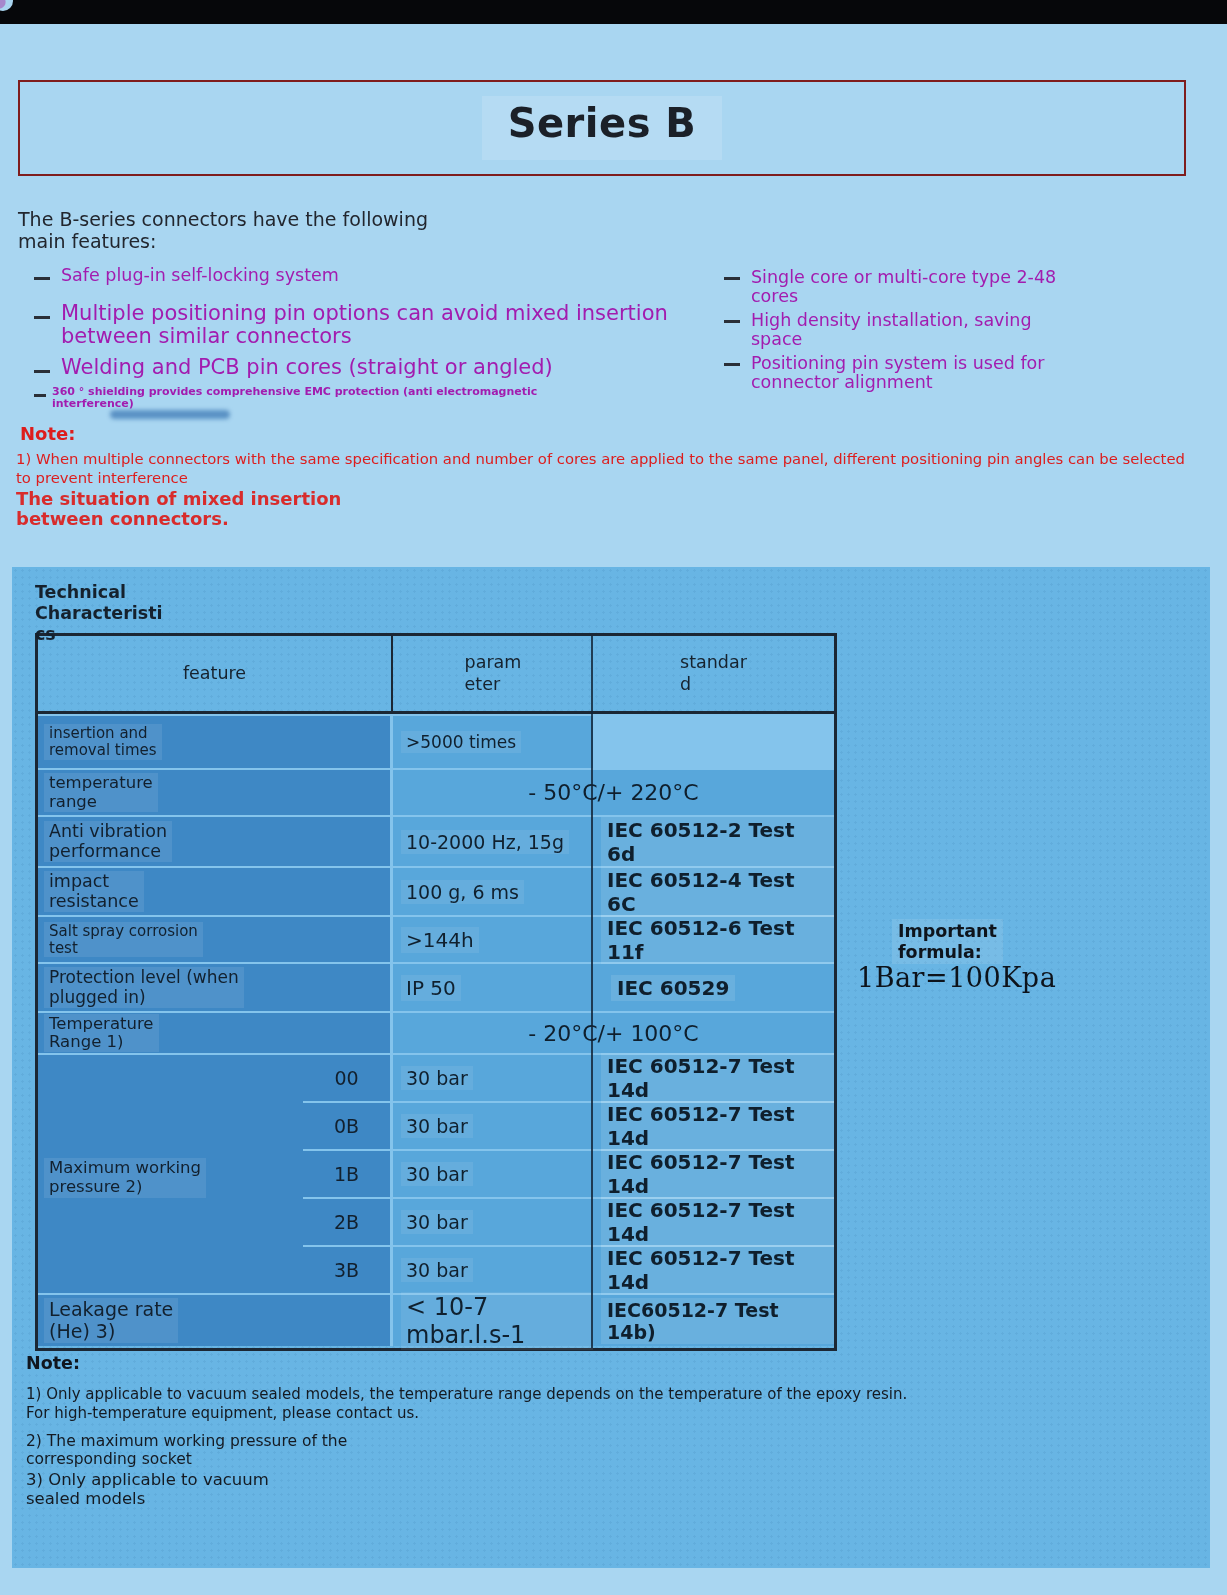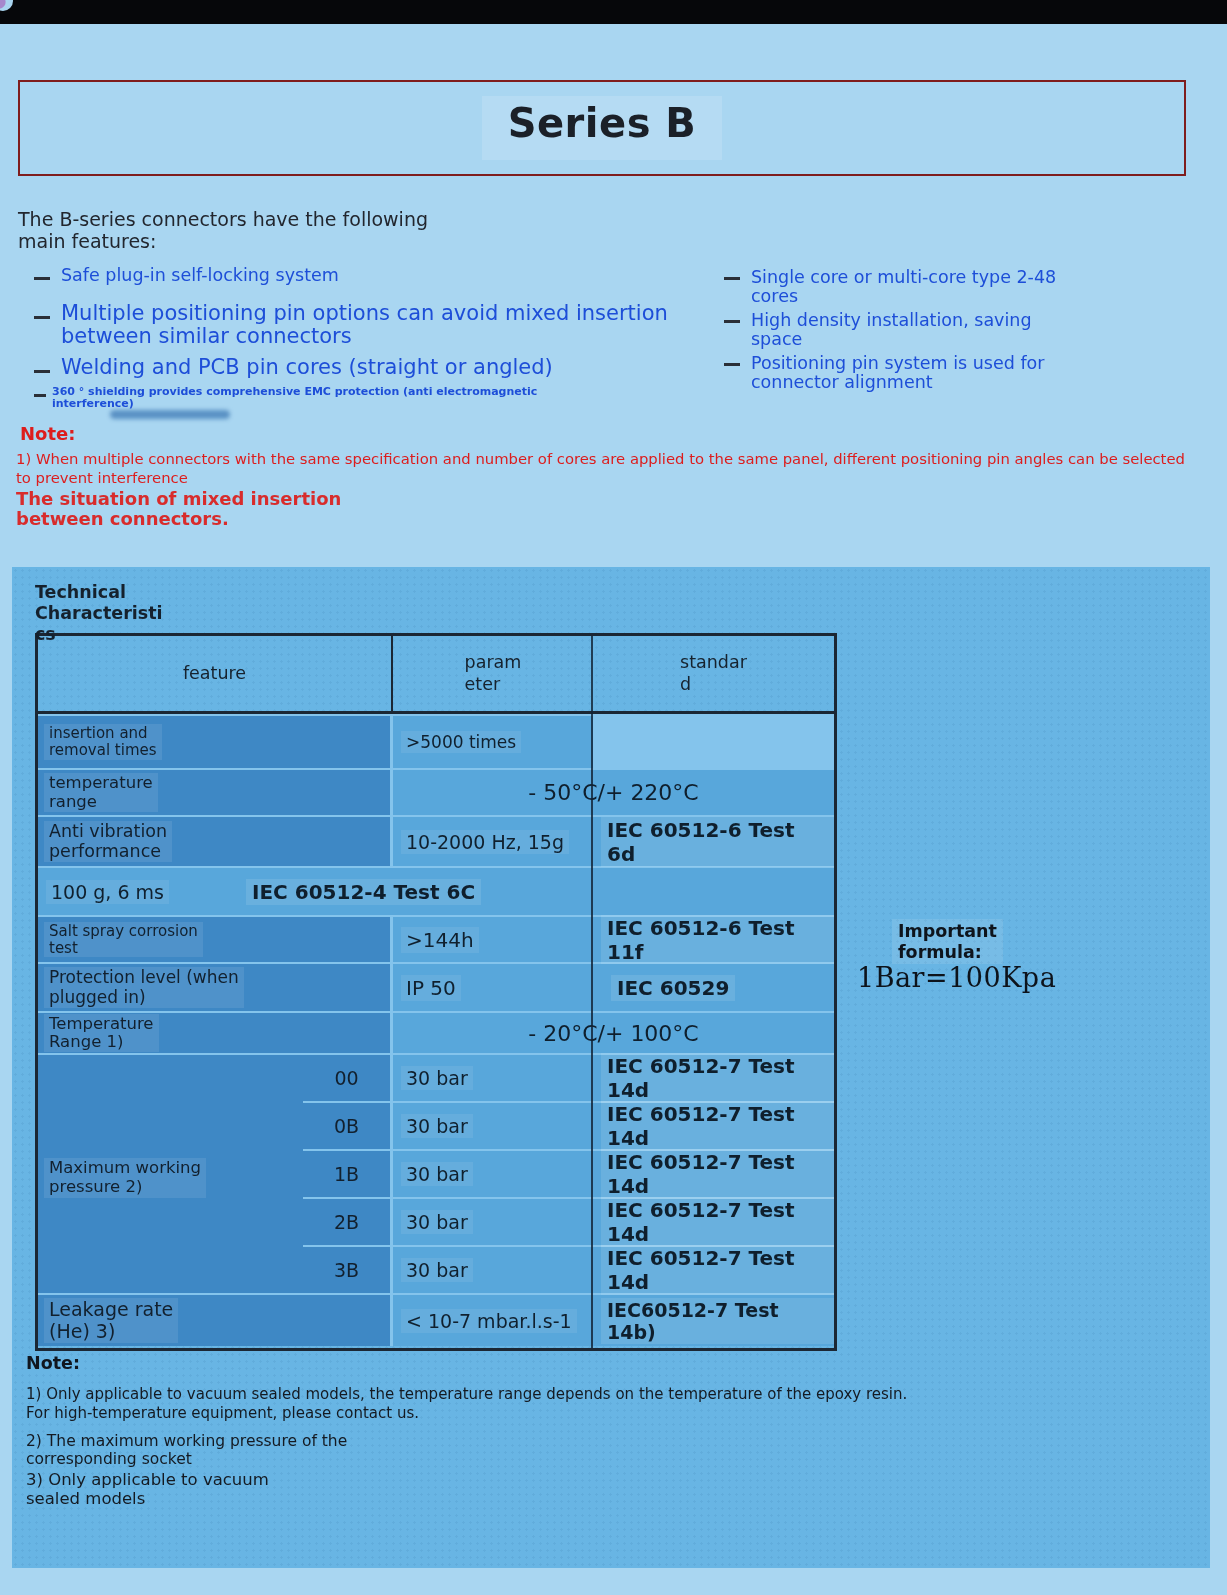--- a/index.html
+++ b/index.html
@@ -26,21 +26,21 @@
     font-size:40px;font-weight:bold;color:#1b2028;letter-spacing:.5px;
     background:rgba(255,255,255,.14);padding:4px 26px 14px 26px;
   }
   
   .intro{position:absolute;left:18px;top:208px;font-size:19px;line-height:1.18;white-space:pre-line;color:#22262e;}
   .feat{position:absolute;display:flex;flex-direction:column;}
   .feat-left{left:34px;top:266px;width:680px;}
   .feat-right{left:724px;top:268px;width:400px;}
   .fitem{display:flex;align-items:flex-start;}
   .dash{flex:0 0 16px;height:3px;background:#2a2f38;margin:11px 11px 0 0;}
-  .ftext{white-space:pre-line;line-height:1.1;color:#1d4ed8;}
+  .ftext{white-space:pre-line;line-height:1.1;color:#a21caf;}
   .feat-left .fitem:nth-child(1){margin-bottom:17px;}
   .feat-left .fitem:nth-child(1) .ftext{font-size:17.5px;}
   .feat-left .fitem:nth-child(2){margin-bottom:8px;}
   .feat-left .fitem:nth-child(2) .ftext{font-size:21px;}
   .feat-left .fitem:nth-child(2) .dash{margin-top:14px;}
   .feat-left .fitem:nth-child(3){margin-bottom:7px;}
   .feat-left .fitem:nth-child(3) .ftext{font-size:21px;line-height:1.06;}
   .feat-left .fitem:nth-child(3) .dash{margin-top:14px;}
   .feat-left .fitem:nth-child(4) .ftext{font-size:11px;line-height:1.15;font-weight:bold;}
   .feat-left .fitem:nth-child(4) .dash{flex-basis:12px;margin-top:8px;margin-right:6px;}
@@ -114,21 +114,21 @@
     background:rgba(255,255,255,.09);padding:1px 5px;}
   .psub{flex:1;display:flex;flex-direction:column;}
   .psrow{display:flex;height:46px;margin-bottom:2px;}
   .psrow:last-child{margin-bottom:0;}
   .pcode{width:87px;margin-right:3px;background:#3e88c5;display:flex;align-items:center;
     justify-content:center;font-size:19px;color:#12202e;}
   .psrow .cp span{font-size:19px;}
   
   .lrow{display:flex;height:51px;}
   .lrow .cf span{font-size:19px;}
-  .lrow .cp span{font-size:19px;}
+  .lrow .cp span{font-size:24px;}
   .lrow .cs span{font-size:19px;}
   
   .vline{position:absolute;left:553px;top:0;bottom:0;width:2px;background:rgba(16,34,52,.82);z-index:4;}
   
   .formula-label{position:absolute;left:880px;top:352px;font-size:17.5px;font-weight:600;
     color:#0e141c;line-height:1.18;white-space:pre-line;
     background:rgba(255,255,255,.10);padding:2px 6px;}
   .formula-value{position:absolute;left:845px;top:395px;font-family:"DejaVu Serif","Liberation Serif",serif;
     font-size:27px;color:#0d131b;letter-spacing:.5px;}
   
@@ -243,24 +243,28 @@
             </div>
             <div class="trow">
               <div class="cf">
                 <span>Anti vibration
 performance</span>
               </div>
               <div class="cp">
                 <span>10-2000 Hz, 15g</span>
               </div>
               <div class="cs">
-                <span>IEC 60512-6 Test 6d</span>
-              </div>
-            </div>
-            <div class="trow">
+                <span>IEC 60512-2 Test 6d</span>
+              </div>
+            </div>
+            <div class="trow">
+              <div class="cf">
+                <span>impact
+resistance</span>
+              </div>
               <div class="cp">
                 <span>100 g, 6 ms</span>
               </div>
               <div class="cs">
                 <span>IEC 60512-4 Test 6C</span>
               </div>
             </div>
             <div class="trow">
               <div class="cf">
                 <span>Salt spray corrosion

